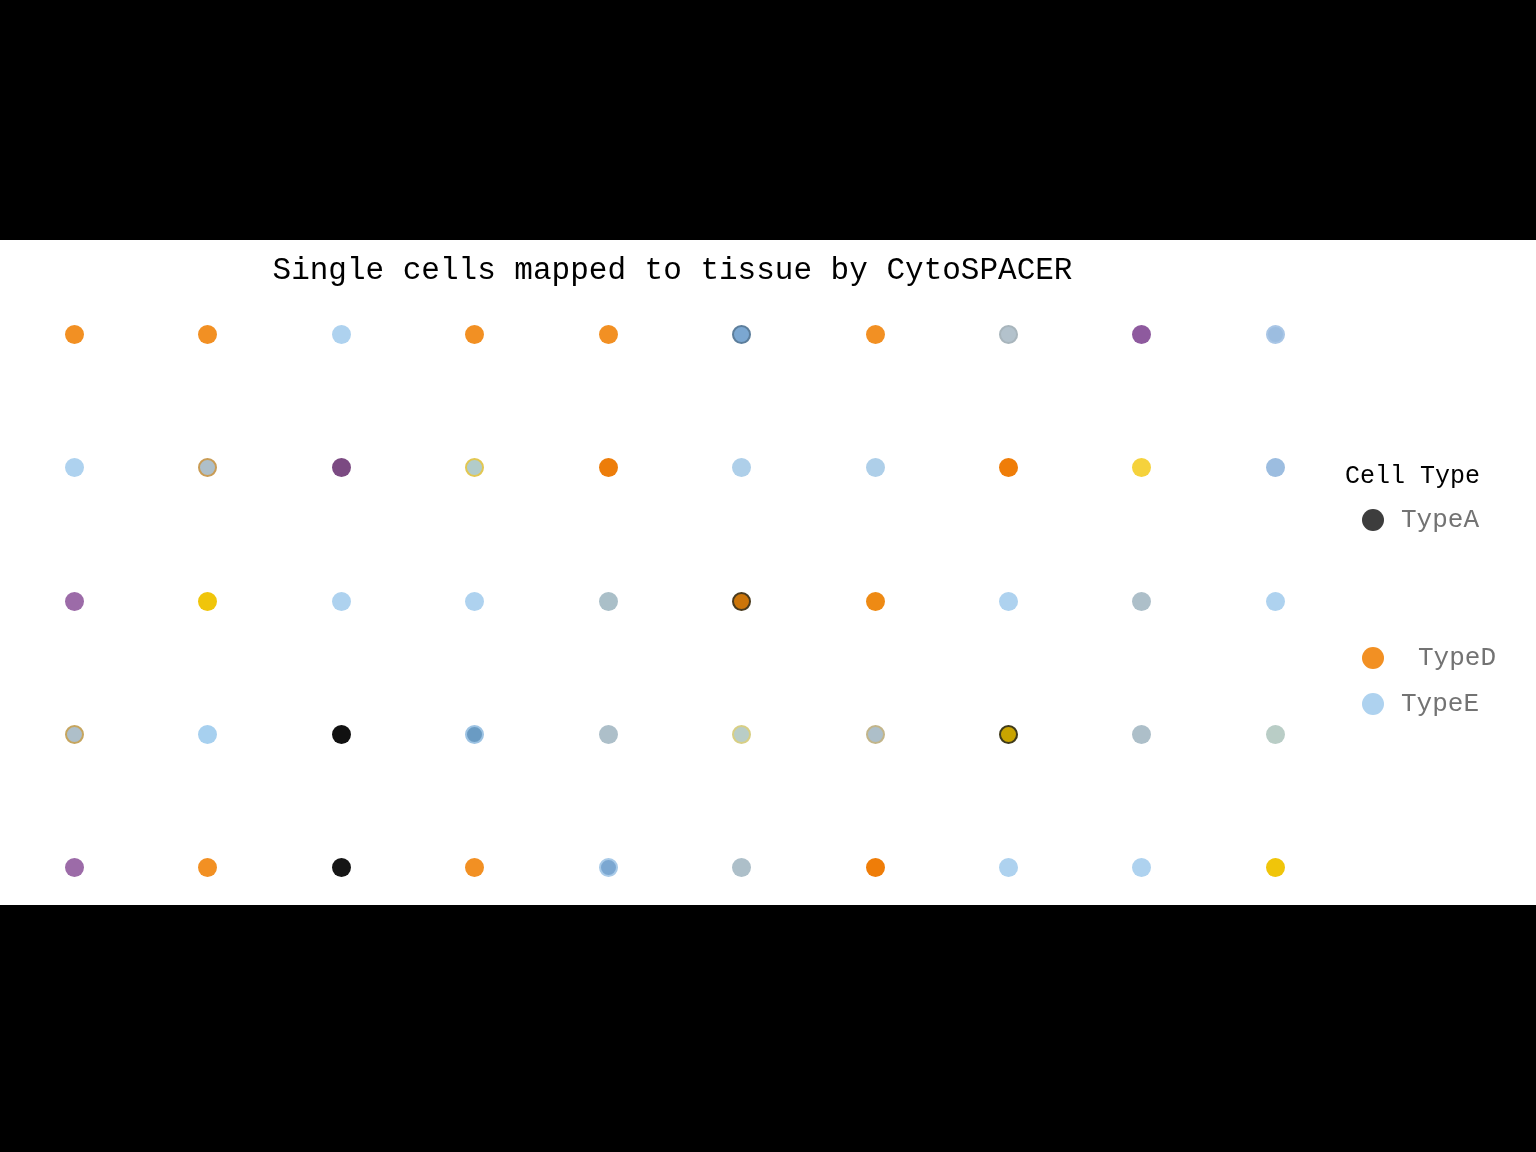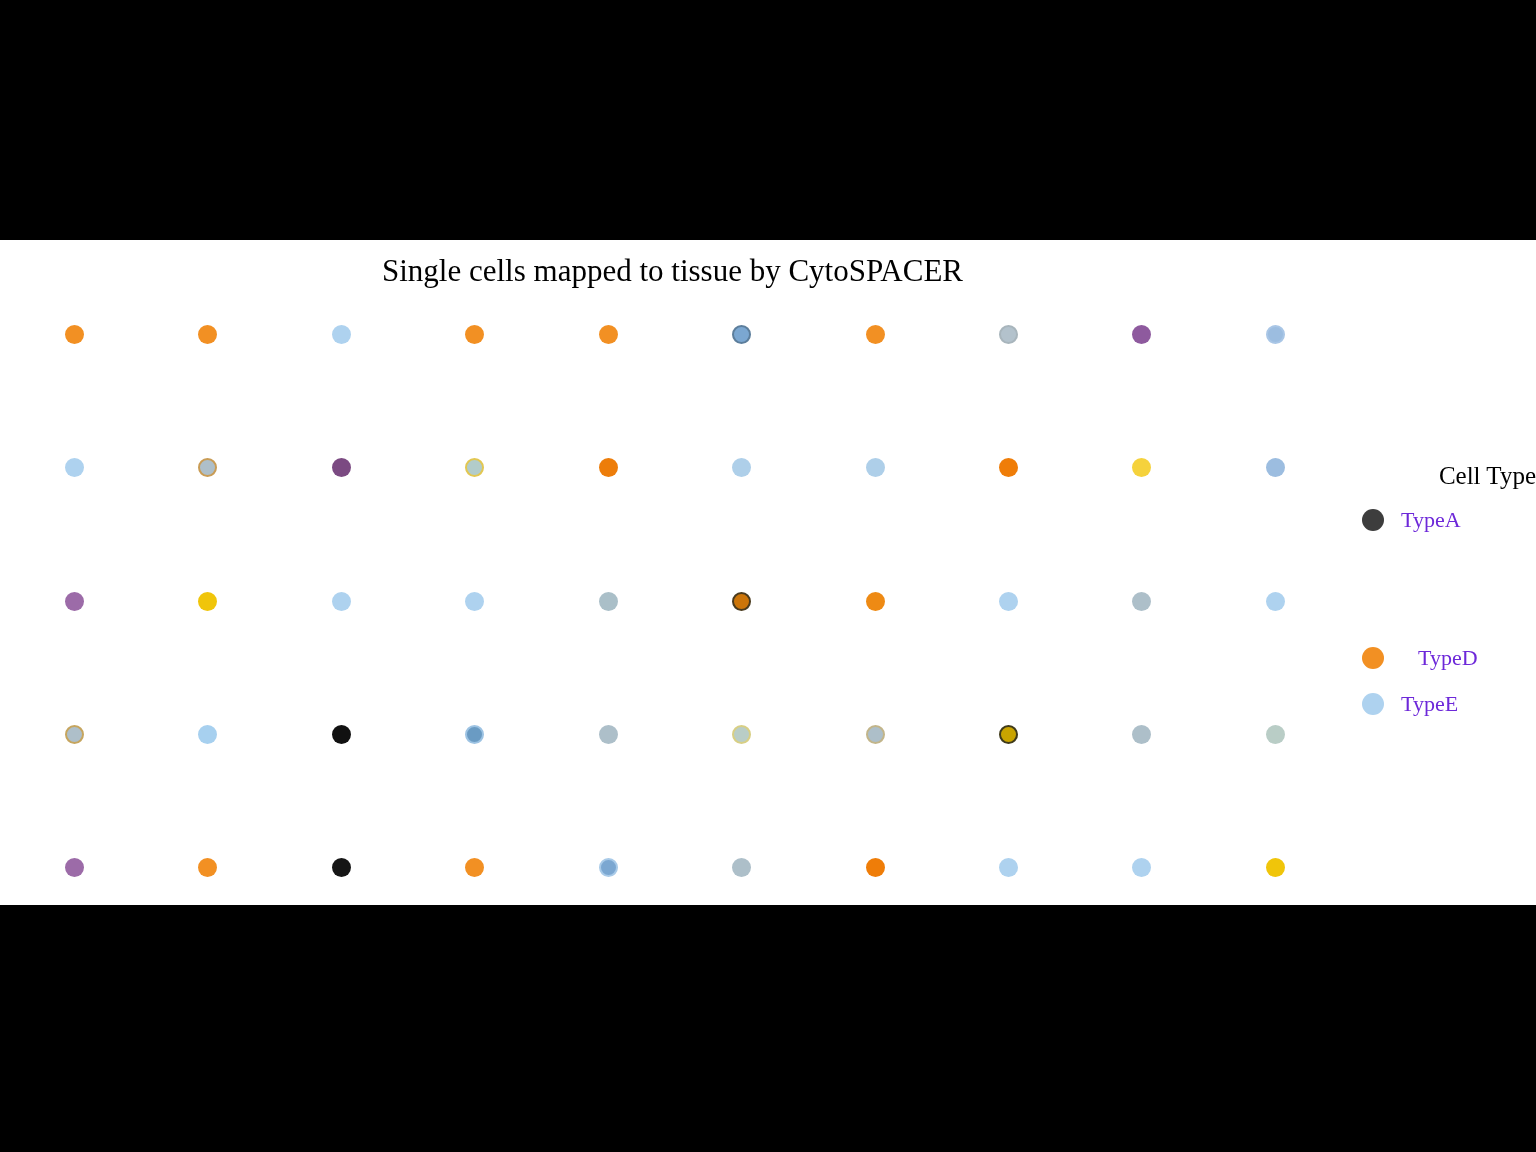--- a/index.html
+++ b/index.html
@@ -8,21 +8,21 @@
     background: #000000;
     width: 1536px;
     height: 1152px;
     overflow: hidden;
   }
   #root {
     position: relative;
     width: 1536px;
     height: 1152px;
     background: #000000;
-    font-family: Liberation Serif, serif;
+    font-family: Liberation Mono, monospace;
   }
   
   #panel {
     position: absolute;
     left: 0;
     top: 240px;
     width: 1536px;
     height: 665px;
     background: #ffffff;
   }
@@ -58,21 +58,21 @@
     left: 1345px;
     top: 0;
     width: 191px;
     height: 665px;
   }
   #legend-title {
     position: absolute;
     left: 0;
     top: 222px;
     width: 191px;
-    text-align: right;
+    text-align: left;
     font-size: 25px;
     color: #000000;
     white-space: nowrap;
   }
   .legend-row {
     position: absolute;
     left: 0;
     width: 191px;
     height: 46px;
     display: flex;
@@ -84,22 +84,22 @@
     justify-content: center;
     align-items: center;
   }
   .legend-swatch {
     width: 22px;
     height: 22px;
     border-radius: 50%;
     display: block;
   }
   .legend-label {
-    font-size: 22px;
-    color: #6d28d9;
+    font-size: 26px;
+    color: #737373;
     white-space: nowrap;
   }
 </style>
 </head>
 <body>
 
 <div id="root">
 
   <div id="panel">
 

